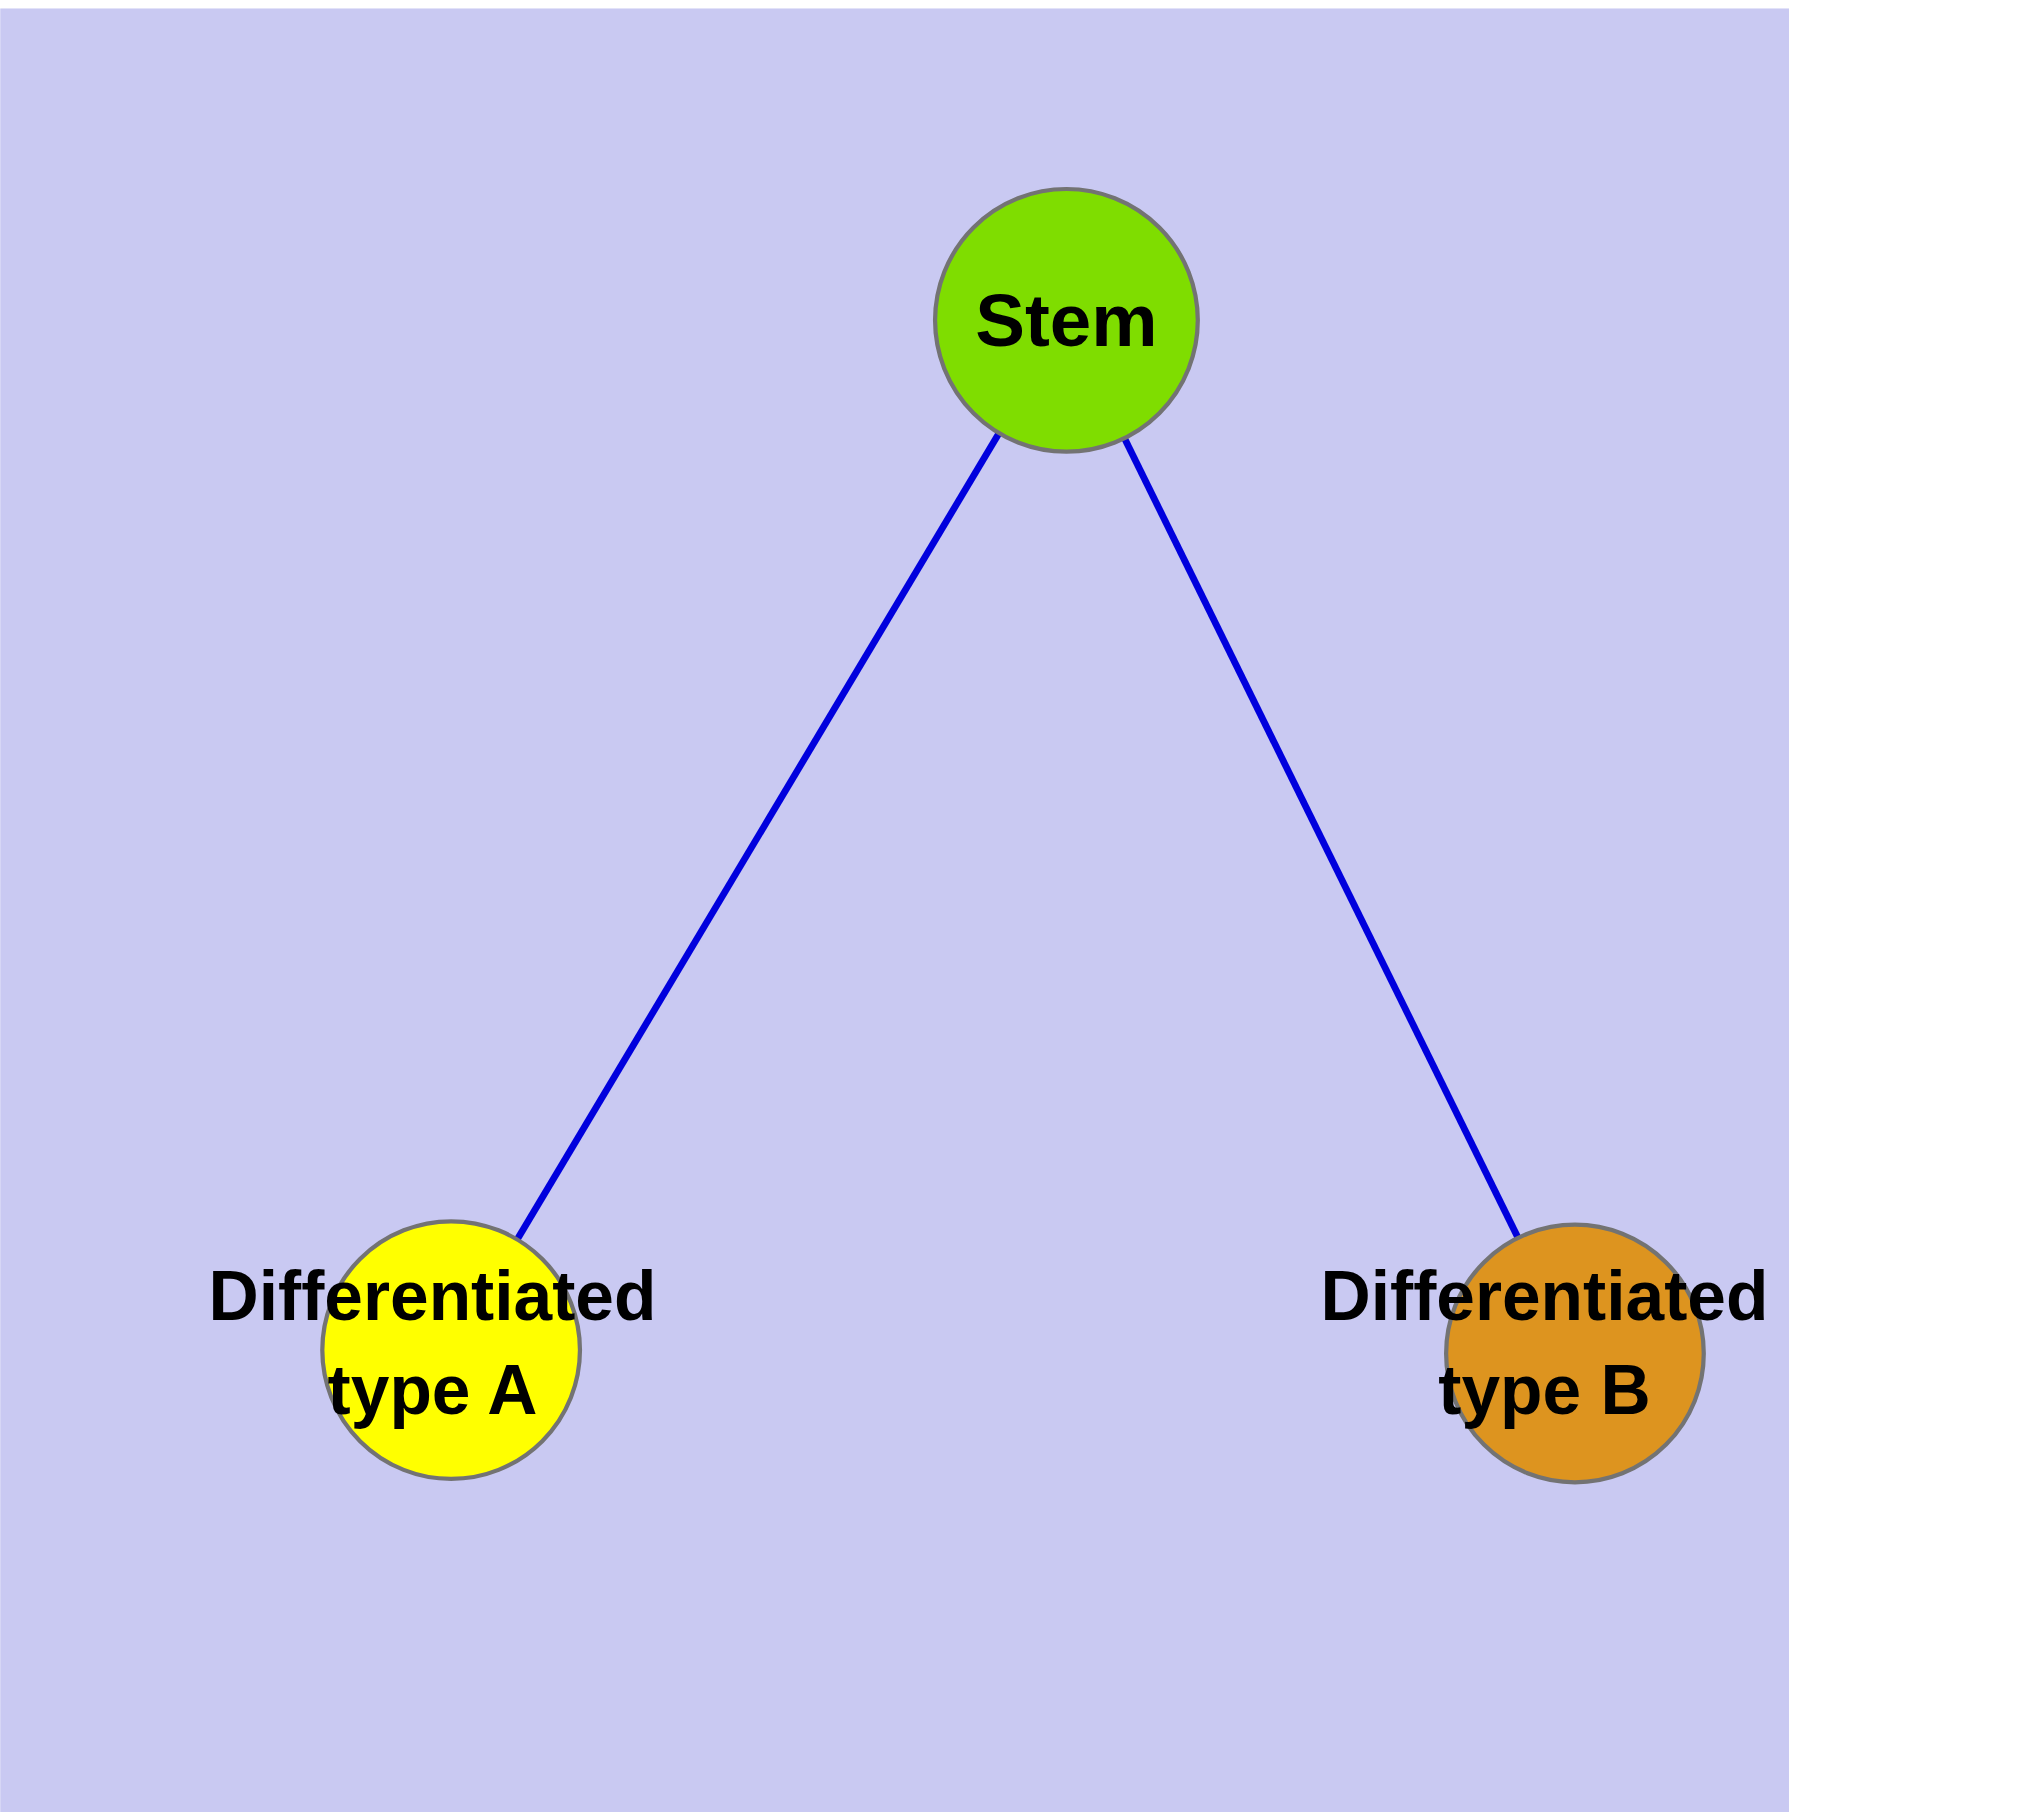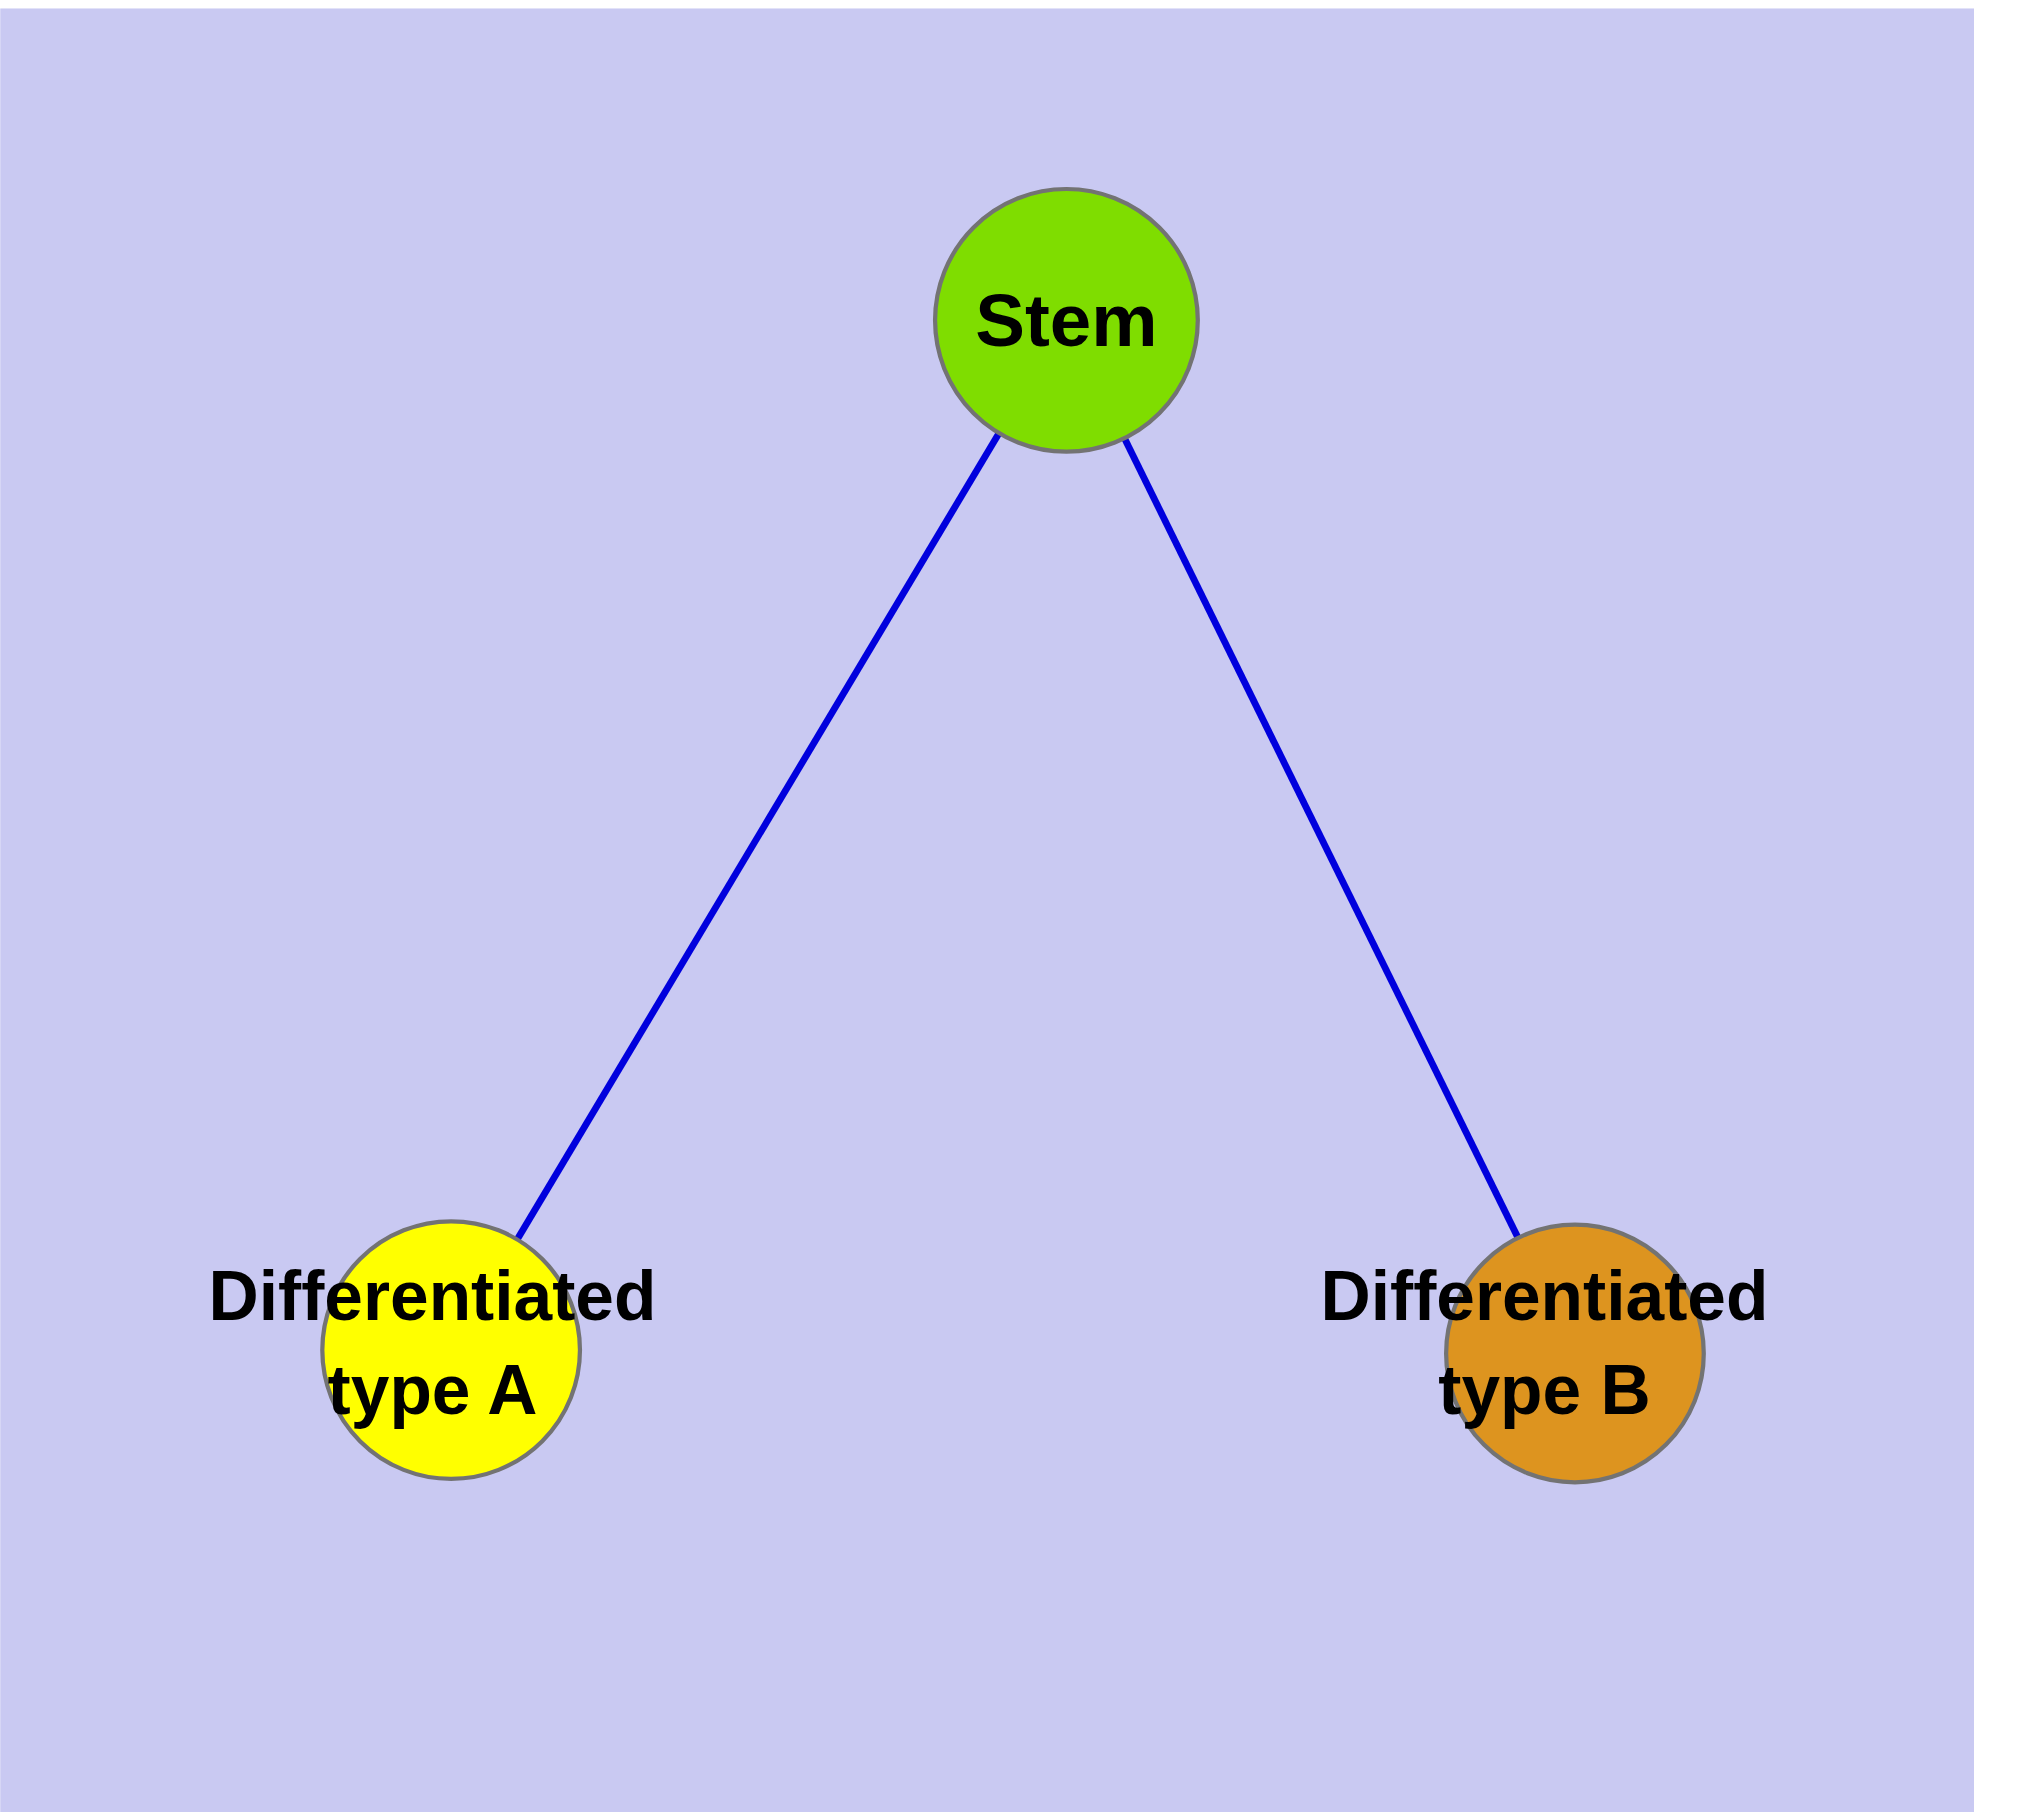--- a/index.html
+++ b/index.html
@@ -1,21 +1,21 @@
 <!DOCTYPE html>
 <html style="font-size:13.6px"><head>
 <meta charset="utf-8">
 <style>
   html, body {
     margin: 0;
     padding: 0;
     background: #ffffff;
   }
   .canvas-wrap {
-    width: 1974px;
+    width: 1789px;
     height: 1812px;
     position: relative;
     overflow: hidden;
   }
   svg {
     display: block;
   }
   .node-label {
     font-family: "Liberation Sans", sans-serif;
     font-weight: bold;

